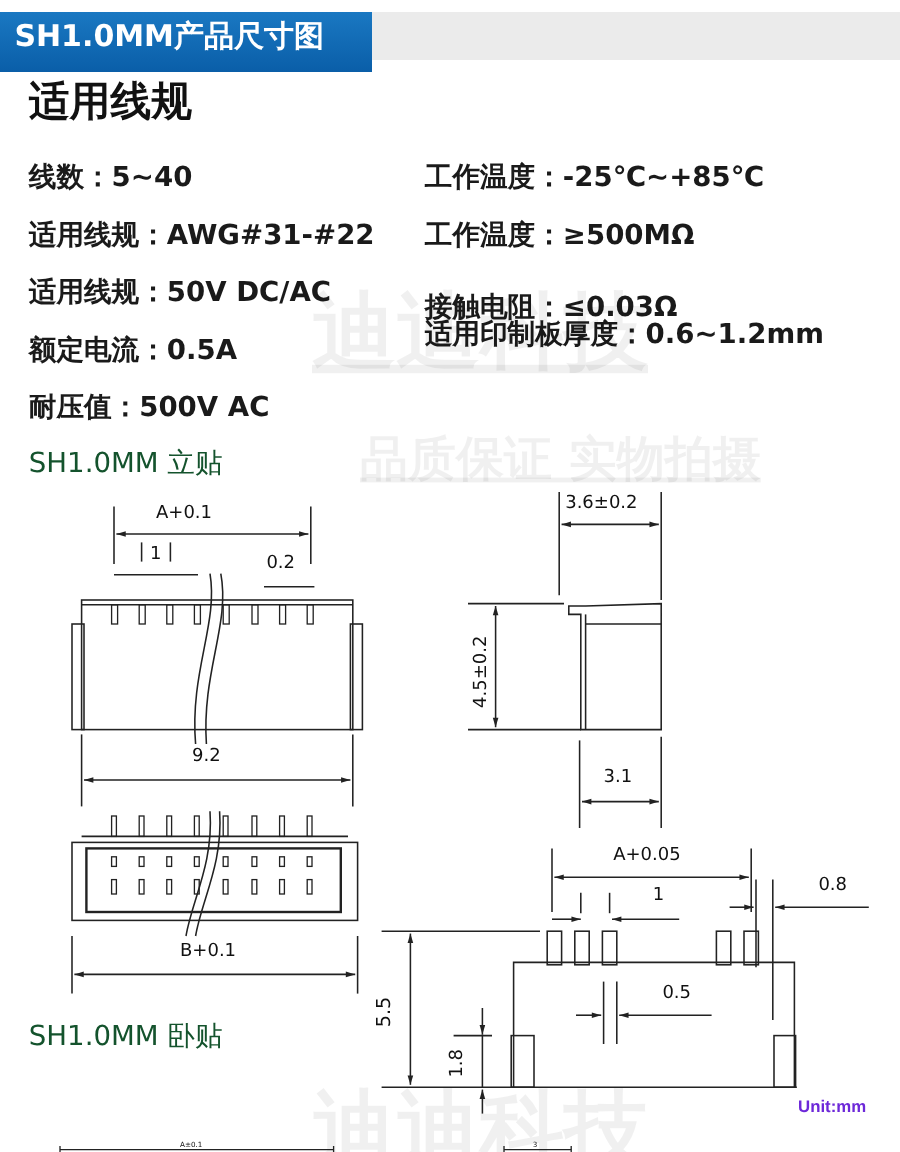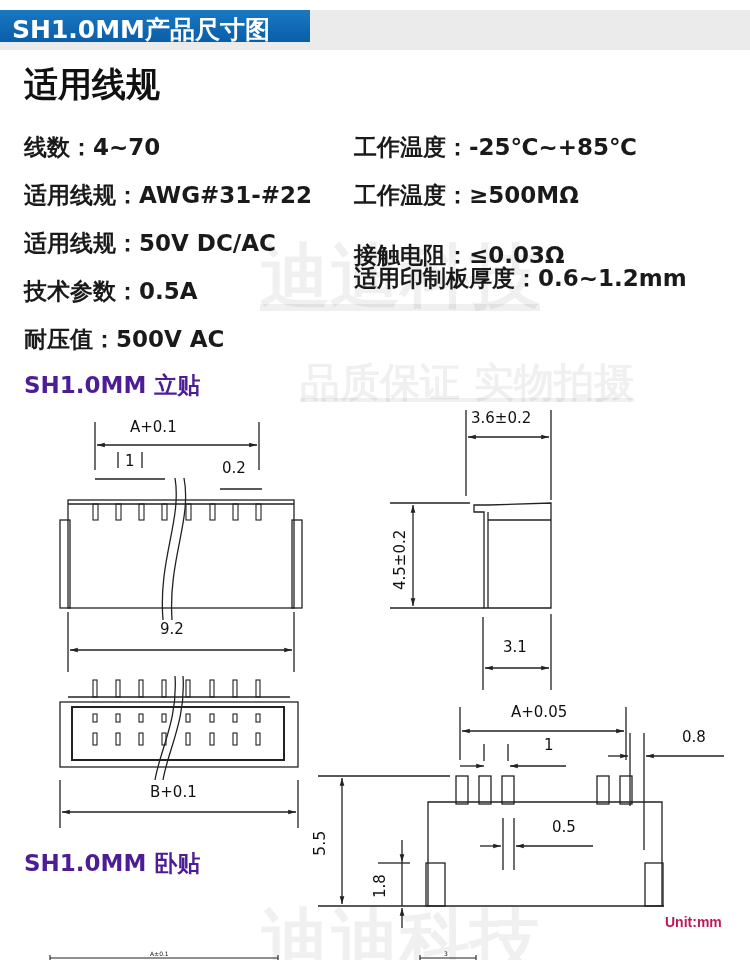--- a/index.html
+++ b/index.html
@@ -4,57 +4,57 @@
 <style>
   html, body { margin: 0; padding: 0; }
   body {
     width: 750px; height: 960px; position: relative; overflow: hidden;
     background: #ffffff; font-family: "DejaVu Sans", "Liberation Sans", sans-serif; color: #111;
   }
   .header-bar {
     position: absolute; left: 0; top: 10px; width: 750px; height: 40px; background: #ebebeb;
   }
   .header-title {
-    position: absolute; left: 0; top: 10px; width: 310px; height: 32px;
+    position: absolute; left: 0; top: 10px; width: 310px; height: 50px;
     background: linear-gradient(#1a78c2, #0a5ea8);
     color: #fff; font-weight: bold; font-size: 25px; line-height: 40px;
     padding-left: 12px; box-sizing: border-box; letter-spacing: 0px;
   }
   .section-title {
     position: absolute; left: 24px; top: 62px; font-size: 34px; font-weight: bold; color: #111;
   }
   .spec {
     position: absolute; font-size: 23px; font-weight: bold; color: #1a1a1a; white-space: nowrap;
   }
   .sub-title {
-    position: absolute; font-size: 23px; font-weight: bold; color: #4c1d95; white-space: nowrap;
+    position: absolute; font-size: 23px; font-weight: normal; color: #14532d; white-space: nowrap;
   }
   .unit-label {
-    position: absolute; left: 665px; top: 914px; font-size: 14px; font-weight: bold; color: #be185d;
+    position: absolute; left: 665px; top: 914px; font-size: 14px; font-weight: bold; color: #6d28d9;
     font-family: "Liberation Sans", sans-serif;
   }
   .watermark {
     position: absolute; color: rgba(0,0,0,0.06); font-weight: bold; pointer-events: none; white-space: nowrap; text-decoration: underline;
   }
   svg.drawing { position: absolute; left: 0; top: 0; }
   svg text { font-family: "DejaVu Sans", sans-serif; fill: #111; }
 </style>
 </head>
 <body>
 
 <div class="header-bar"></div>
 <div class="header-title">SH1.0MM产品尺寸图</div>
 
 <div class="section-title">适用线规</div>
 
 <div>
-  <div class="spec" style="left:24px;top:132px">线数：4~70</div>
+  <div class="spec" style="left:24px;top:132px">线数：5~40</div>
   <div class="spec" style="left:24px;top:180px">适用线规：AWG#31-#22</div>
   <div class="spec" style="left:24px;top:228px">适用线规：50V DC/AC</div>
-  <div class="spec" style="left:24px;top:276px">技术参数：0.5A</div>
+  <div class="spec" style="left:24px;top:276px">额定电流：0.5A</div>
   <div class="spec" style="left:24px;top:324px">耐压值：500V AC</div>
 </div>
 <div>
   <div class="spec" style="left:354px;top:132px">工作温度：-25℃~+85℃</div>
   <div class="spec" style="left:354px;top:180px">工作温度：≥500MΩ</div>
   <div class="spec" style="left:354px;top:240px">接触电阻：≤0.03Ω</div>
   <div class="spec" style="left:354px;top:263px">适用印制板厚度：0.6~1.2mm</div>
 </div>
 
 <div class="watermark" style="left:300px;top:355px;font-size:40px">品质保证 实物拍摄</div>

